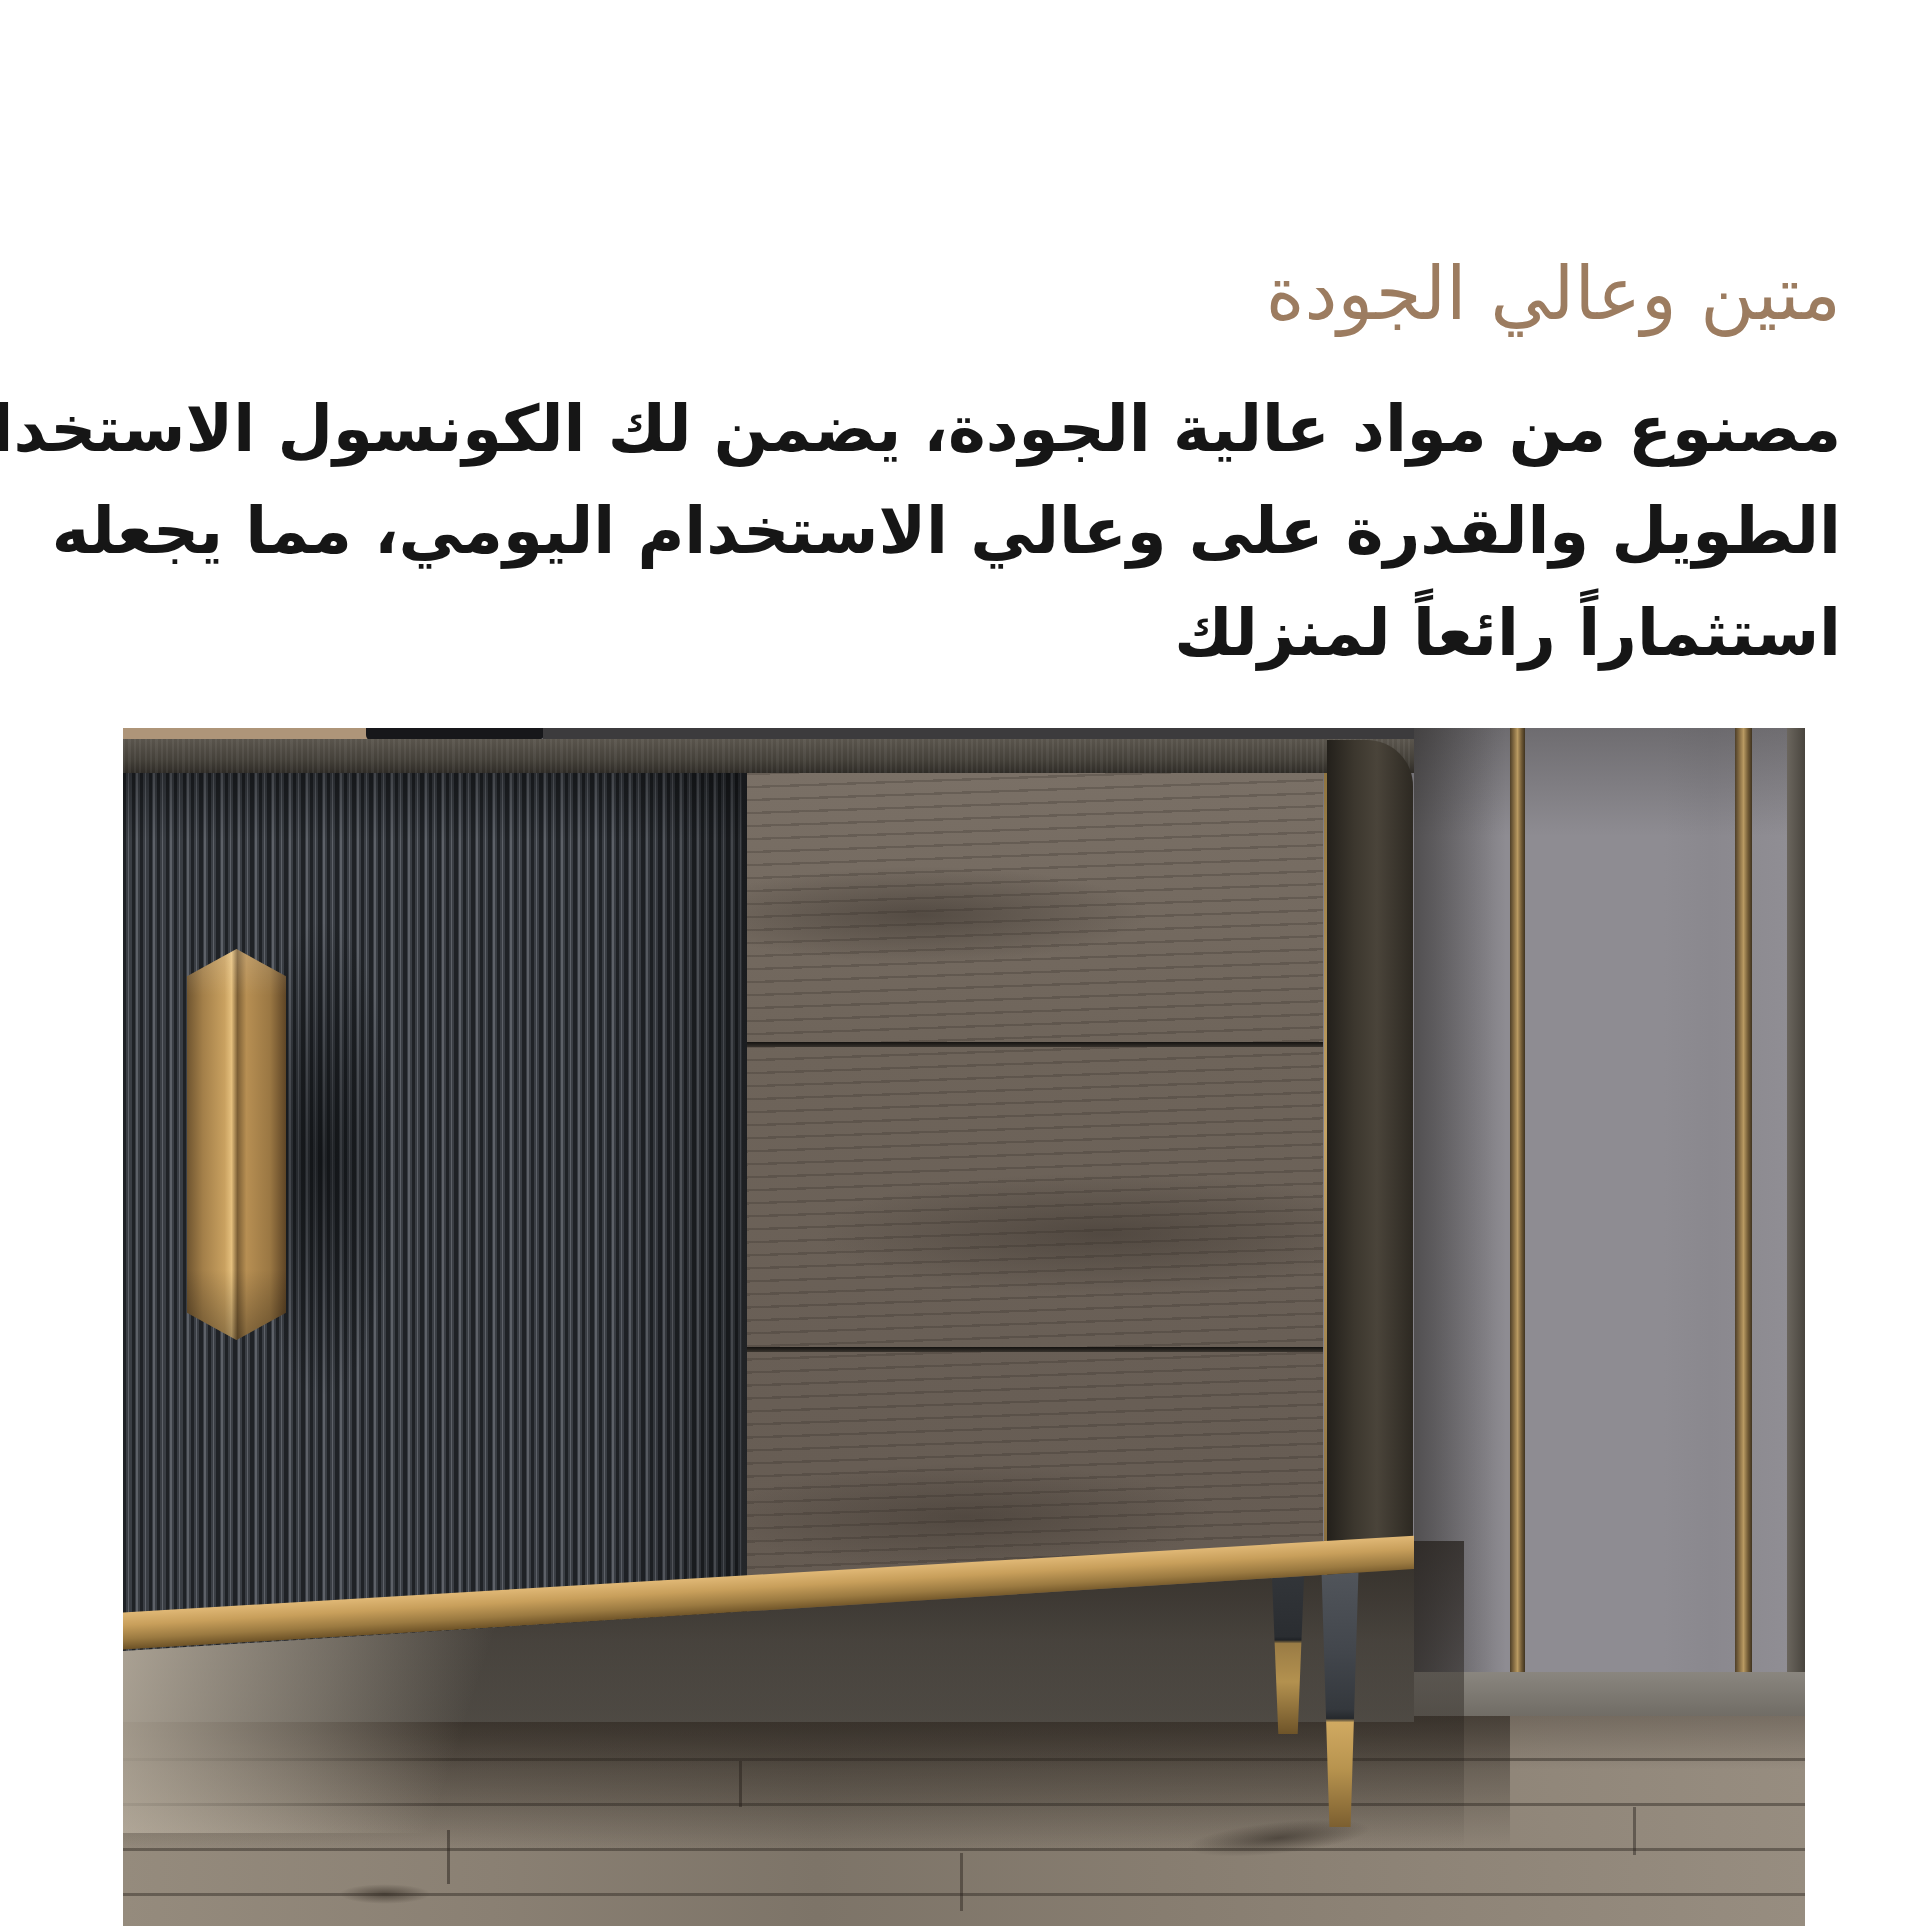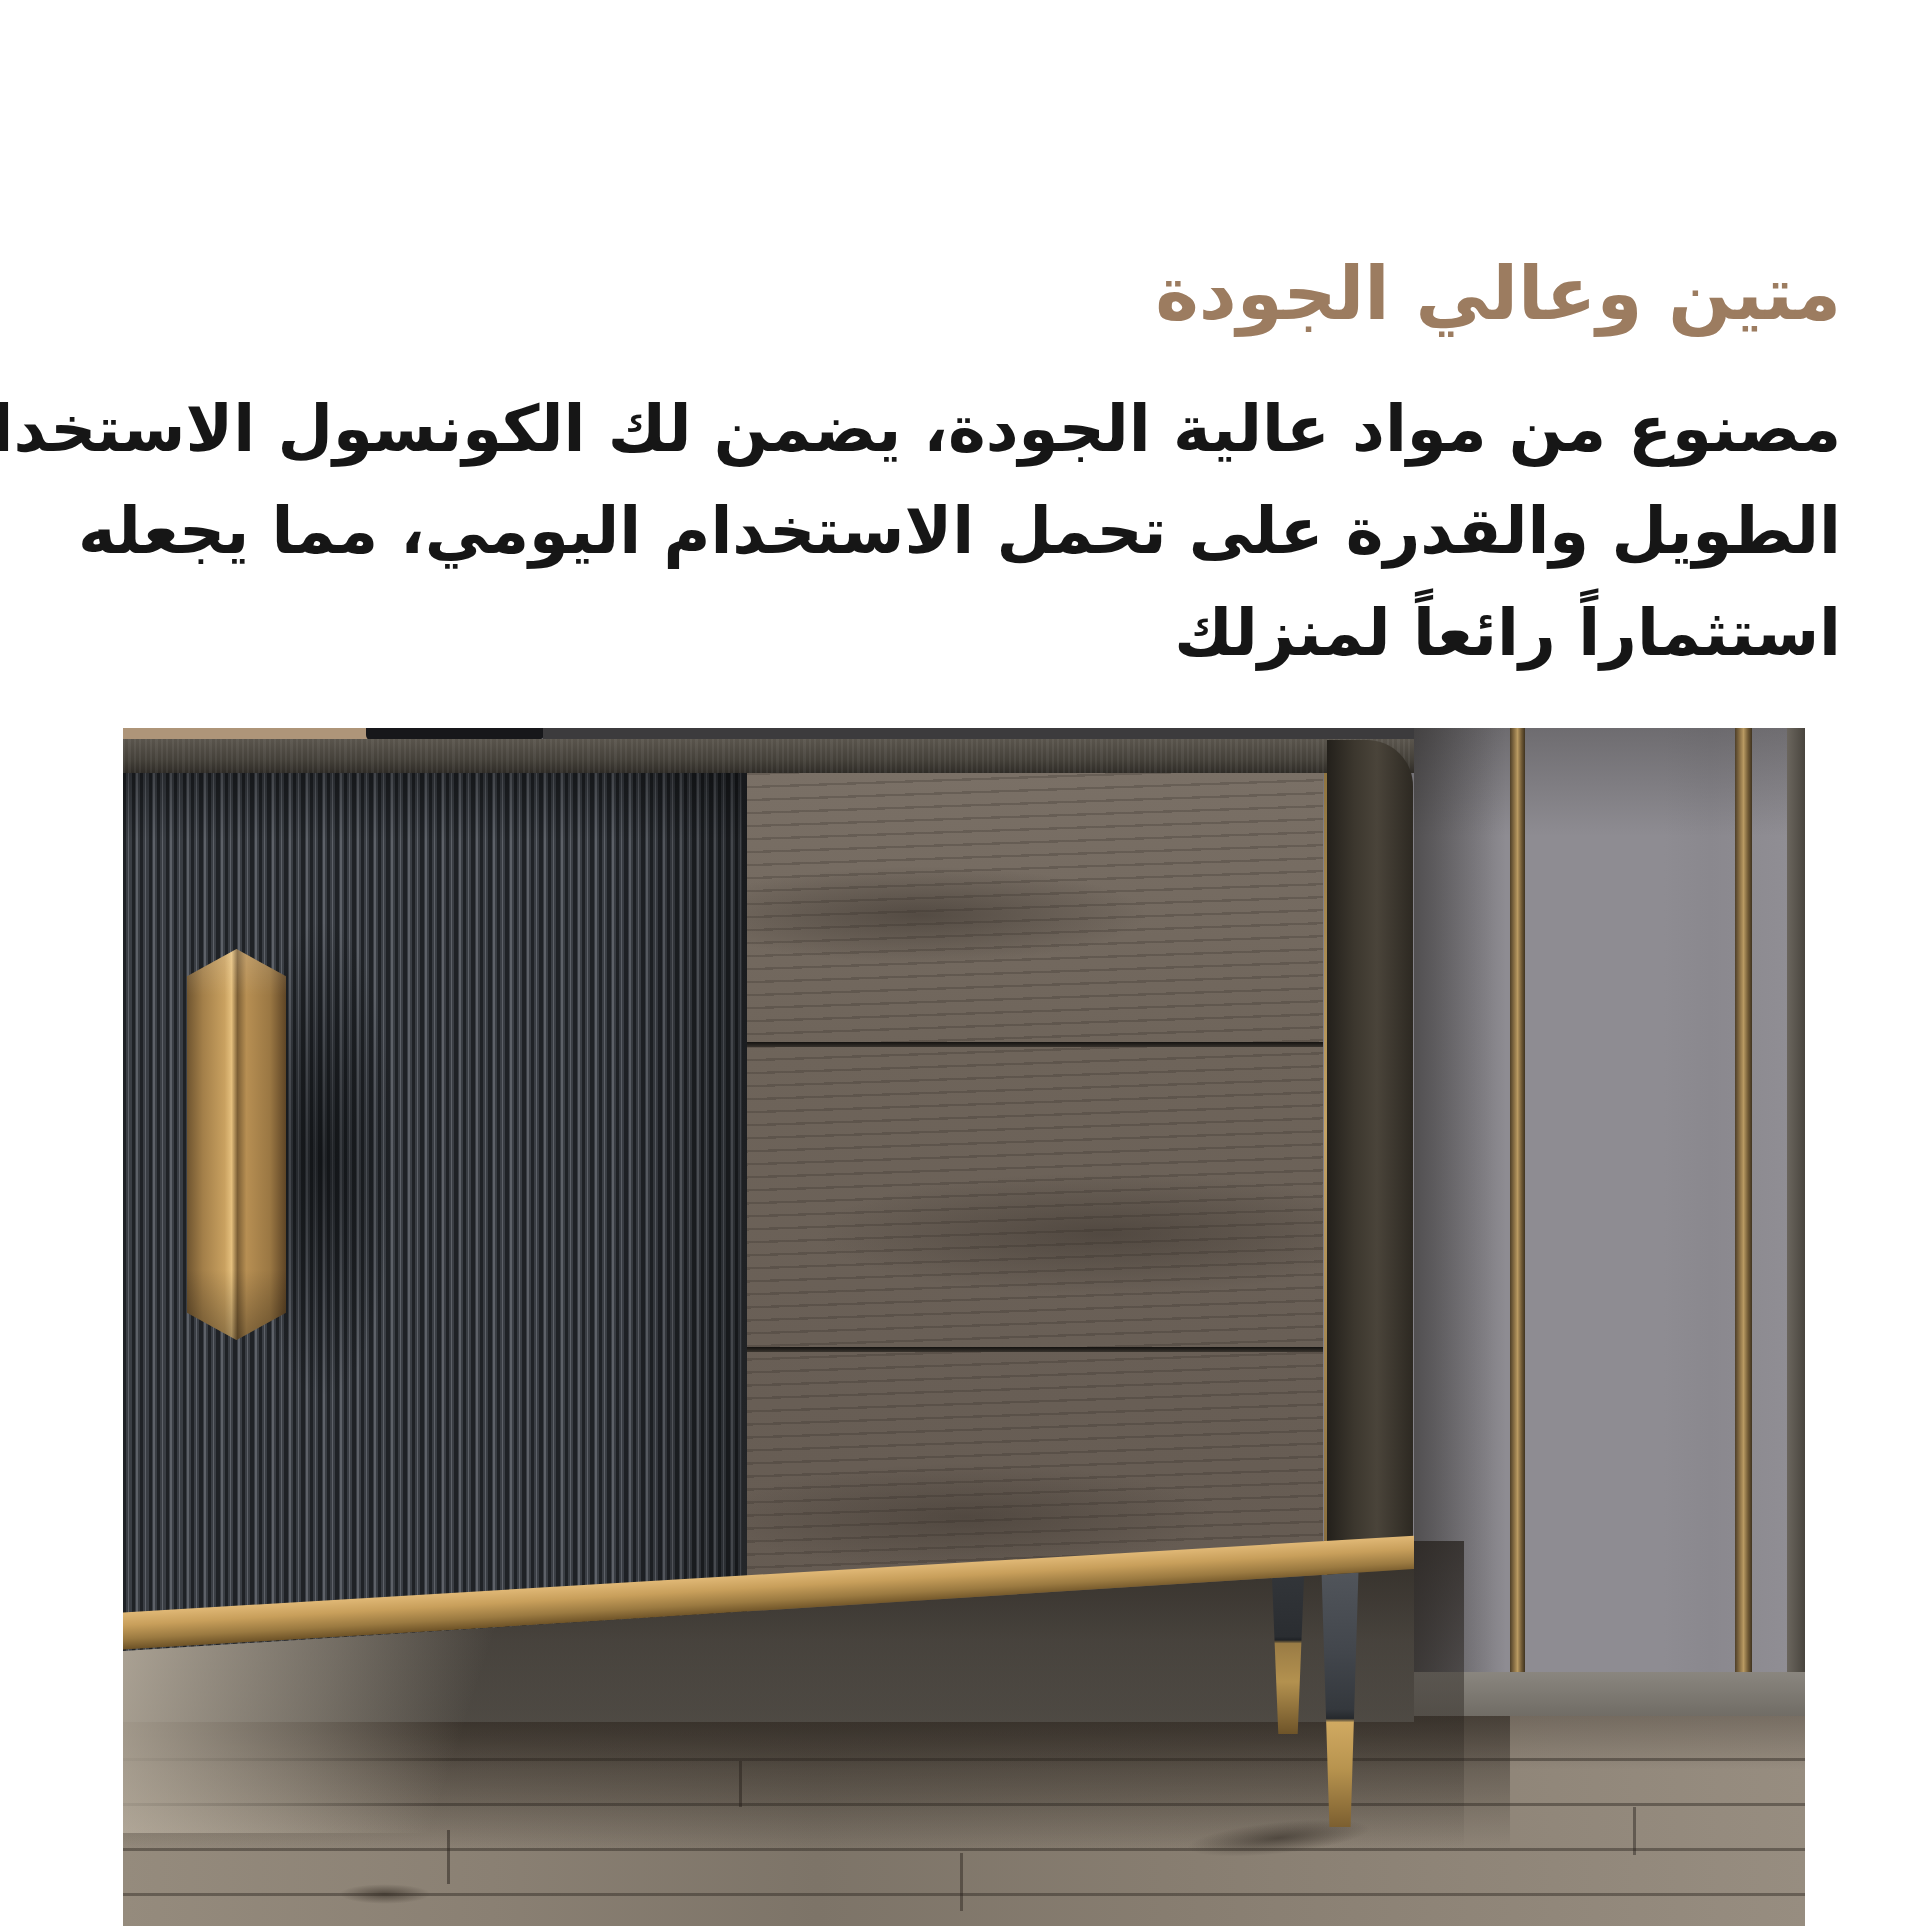--- a/index.html
+++ b/index.html
@@ -9,21 +9,21 @@
     font-family:"DejaVu Sans",sans-serif;
   }
   .abs{position:absolute;}
 
   
   .text-block{
     position:absolute;top:245px;right:85px;left:85px;
     direction:rtl;text-align:right;
   }
   .heading{
-    font-size:74px;font-weight:700;line-height:1.32;
+    font-size:74px;font-weight:400;line-height:1.32;
     color:var(--heading-text,#9c7c60);
     white-space:nowrap;margin:0 0 35px 0;
   }
   .body-line{
     font-size:64px;font-weight:700;line-height:102px;
     color:var(--body-text,#161616);
     white-space:nowrap;
   }
 
   
@@ -134,21 +134,21 @@
   .gold-base-trim{left:-9.2px;top:885px;width:1311px;height:37px;
     transform:rotate(-3.4deg);transform-origin:0 50%;
     background:linear-gradient(180deg,#e0b876 0,#c89f5b 35%,#9b7a41 72%,#6d5227 100%);}
 </style>
 </head>
 <body style="--background: #ffffff; --heading-text: #9c7c60; --body-text: #161616; --brass: #c9a160; --brass-dark: #5e4526; --door-slat-dark: #1f2226; --door-slat-light: #5d6168; --drawer-wood: #6e645a; --side-panel-wood: #3c372e; --wall-trim-bronze: #b99a62; --top-surface: #45413a;">
 
 <div class="text-block">
   <h1 class="heading">متين وعالي الجودة</h1>
   <div class="body-line">مصنوع من مواد عالية الجودة، يضمن لك الكونسول الاستخدام</div>
-  <div class="body-line">الطويل والقدرة على تحمل الاستخدام اليومي، مما يجعله</div>
+  <div class="body-line">الطويل والقدرة على وعالي الاستخدام اليومي، مما يجعله</div>
   <div class="body-line">استثماراً رائعاً لمنزلك</div>
 </div>
 
 <div class="photo" role="img" aria-label="console-product-photo">
   <div class="abs room-wall"></div>
   <div class="abs cabinet-wall-shadow"></div>
   <div class="abs wall-trim-left"></div>
   <div class="abs wall-trim-right"></div>
   <div class="abs photo-right-edge"></div>
   <div class="abs wall-baseboard"></div>

